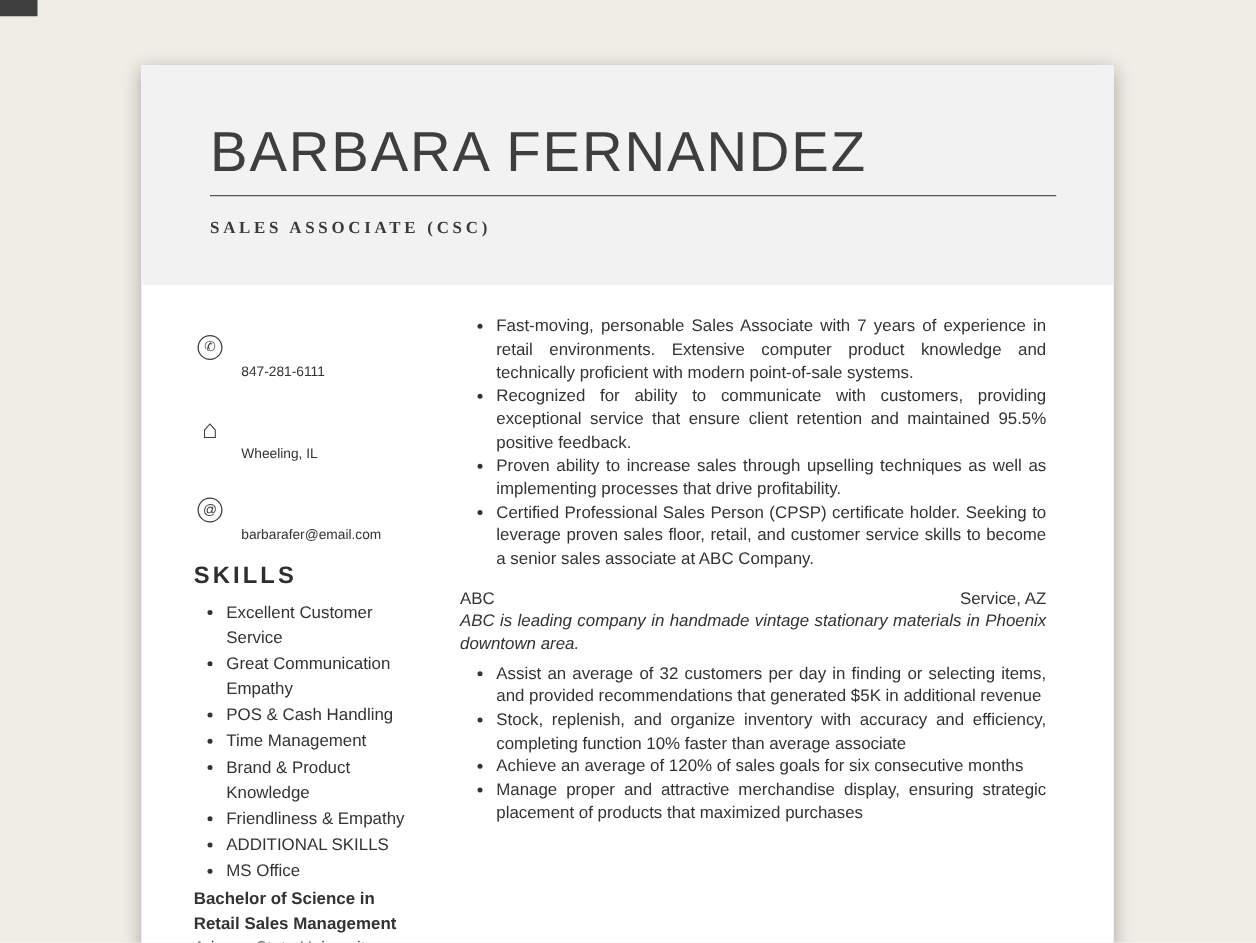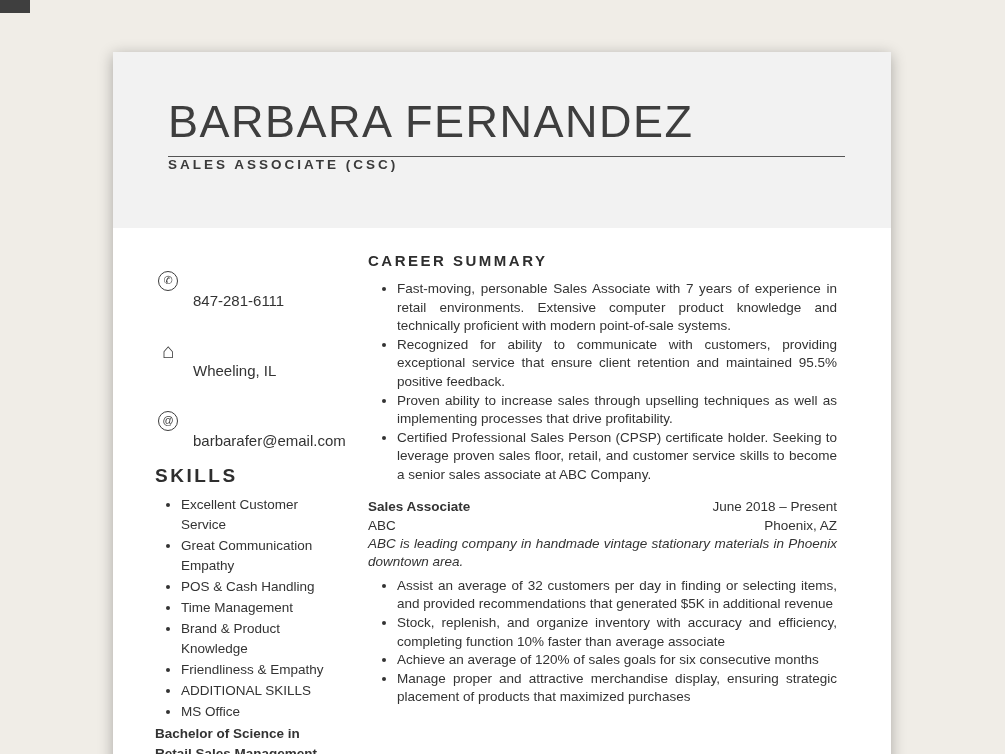--- a/index.html
+++ b/index.html
@@ -43,24 +43,26 @@
     color: #3e3e3e;
     line-height: 1.05;
     white-space: nowrap;
   }
   .header-rule {
     margin-top: 11px;
     border-bottom: 1px solid #555555;
     width: 677px;
   }
   .header-title {
+    margin-top: 17px;
     font-size: 13.5px;
     font-weight: 700;
     letter-spacing: 3px;
     color: #3a3a3a;
+    font-family: Liberation Serif, serif;
   }
 
   
   .content {
     display: flex;
     padding: 24px 54px 40px 42px;
     box-sizing: border-box;
   }
   .sidebar { flex: 0 0 213px; min-width: 0; }
   .main    { flex: 1 1 auto; min-width: 0; }
@@ -82,21 +84,21 @@
   }
   .icon-plain {
     flex: 0 0 auto;
     width: 20px; height: 20px;
     display: flex; align-items: center; justify-content: center;
     font-size: 21px; line-height: 1; color: #3c3c3c;
   }
   .icon-linkedin { font-size: 9.5px; font-weight: 700; }
   .contact-text {
     margin-left: 15px;
-    font-size: 15px;
+    font-size: 11px;
     color: #333333;
     white-space: nowrap;
     margin-top: 40px;
   }
 
   .side-heading {
     margin: 16px 0 8px 0;
     font-size: 19px;
     font-weight: 700;
     letter-spacing: 2.5px;
@@ -201,37 +203,32 @@
 
         <div class="edu-block">
           <p class="edu-degree">Bachelor of Science in Retail Sales Management</p>
           <p class="edu-school">Arizona State University, Scottsdale, AZ</p>
 
         </div>
       </aside>
 
       <main class="main">
 
-        <h2 class="main-heading">CAREER SUMMARY</h2>
         <ul class="bullets">
           <li>Fast-moving, personable Sales Associate with 7 years of experience in retail environments. Extensive computer product knowledge and technically proficient with modern point-of-sale systems.</li>
           <li>Recognized for ability to communicate with customers, providing exceptional service that ensure client retention and maintained 95.5% positive feedback.</li>
           <li>Proven ability to increase sales through upselling techniques as well as implementing processes that drive profitability.</li>
           <li>Certified Professional Sales Person (CPSP) certificate holder. Seeking to leverage proven sales floor, retail, and customer service skills to become a senior sales associate at ABC Company.</li>
         </ul>
 
 
         <section class="job">
           <div class="job-row">
-            <span class="job-title-text">Sales Associate</span>
-            <span class="job-dates">June 2018 – Present</span>
-          </div>
-          <div class="job-row">
             <span class="job-company">ABC</span>
-            <span class="job-location">Phoenix, AZ</span>
+            <span class="job-location">Service, AZ</span>
           </div>
           <p class="job-desc">ABC is leading company in handmade vintage stationary materials in Phoenix downtown area.</p>
           <ul class="bullets">
             <li>Assist an average of 32 customers per day in finding or selecting items, and provided recommendations that generated $5K in additional revenue</li>
             <li>Stock, replenish, and organize inventory with accuracy and efficiency, completing function 10% faster than average associate</li>
             <li>Achieve an average of 120% of sales goals for six consecutive months</li>
             <li>Manage proper and attractive merchandise display, ensuring strategic placement of products that maximized purchases</li>
           </ul>
         </section>
 

